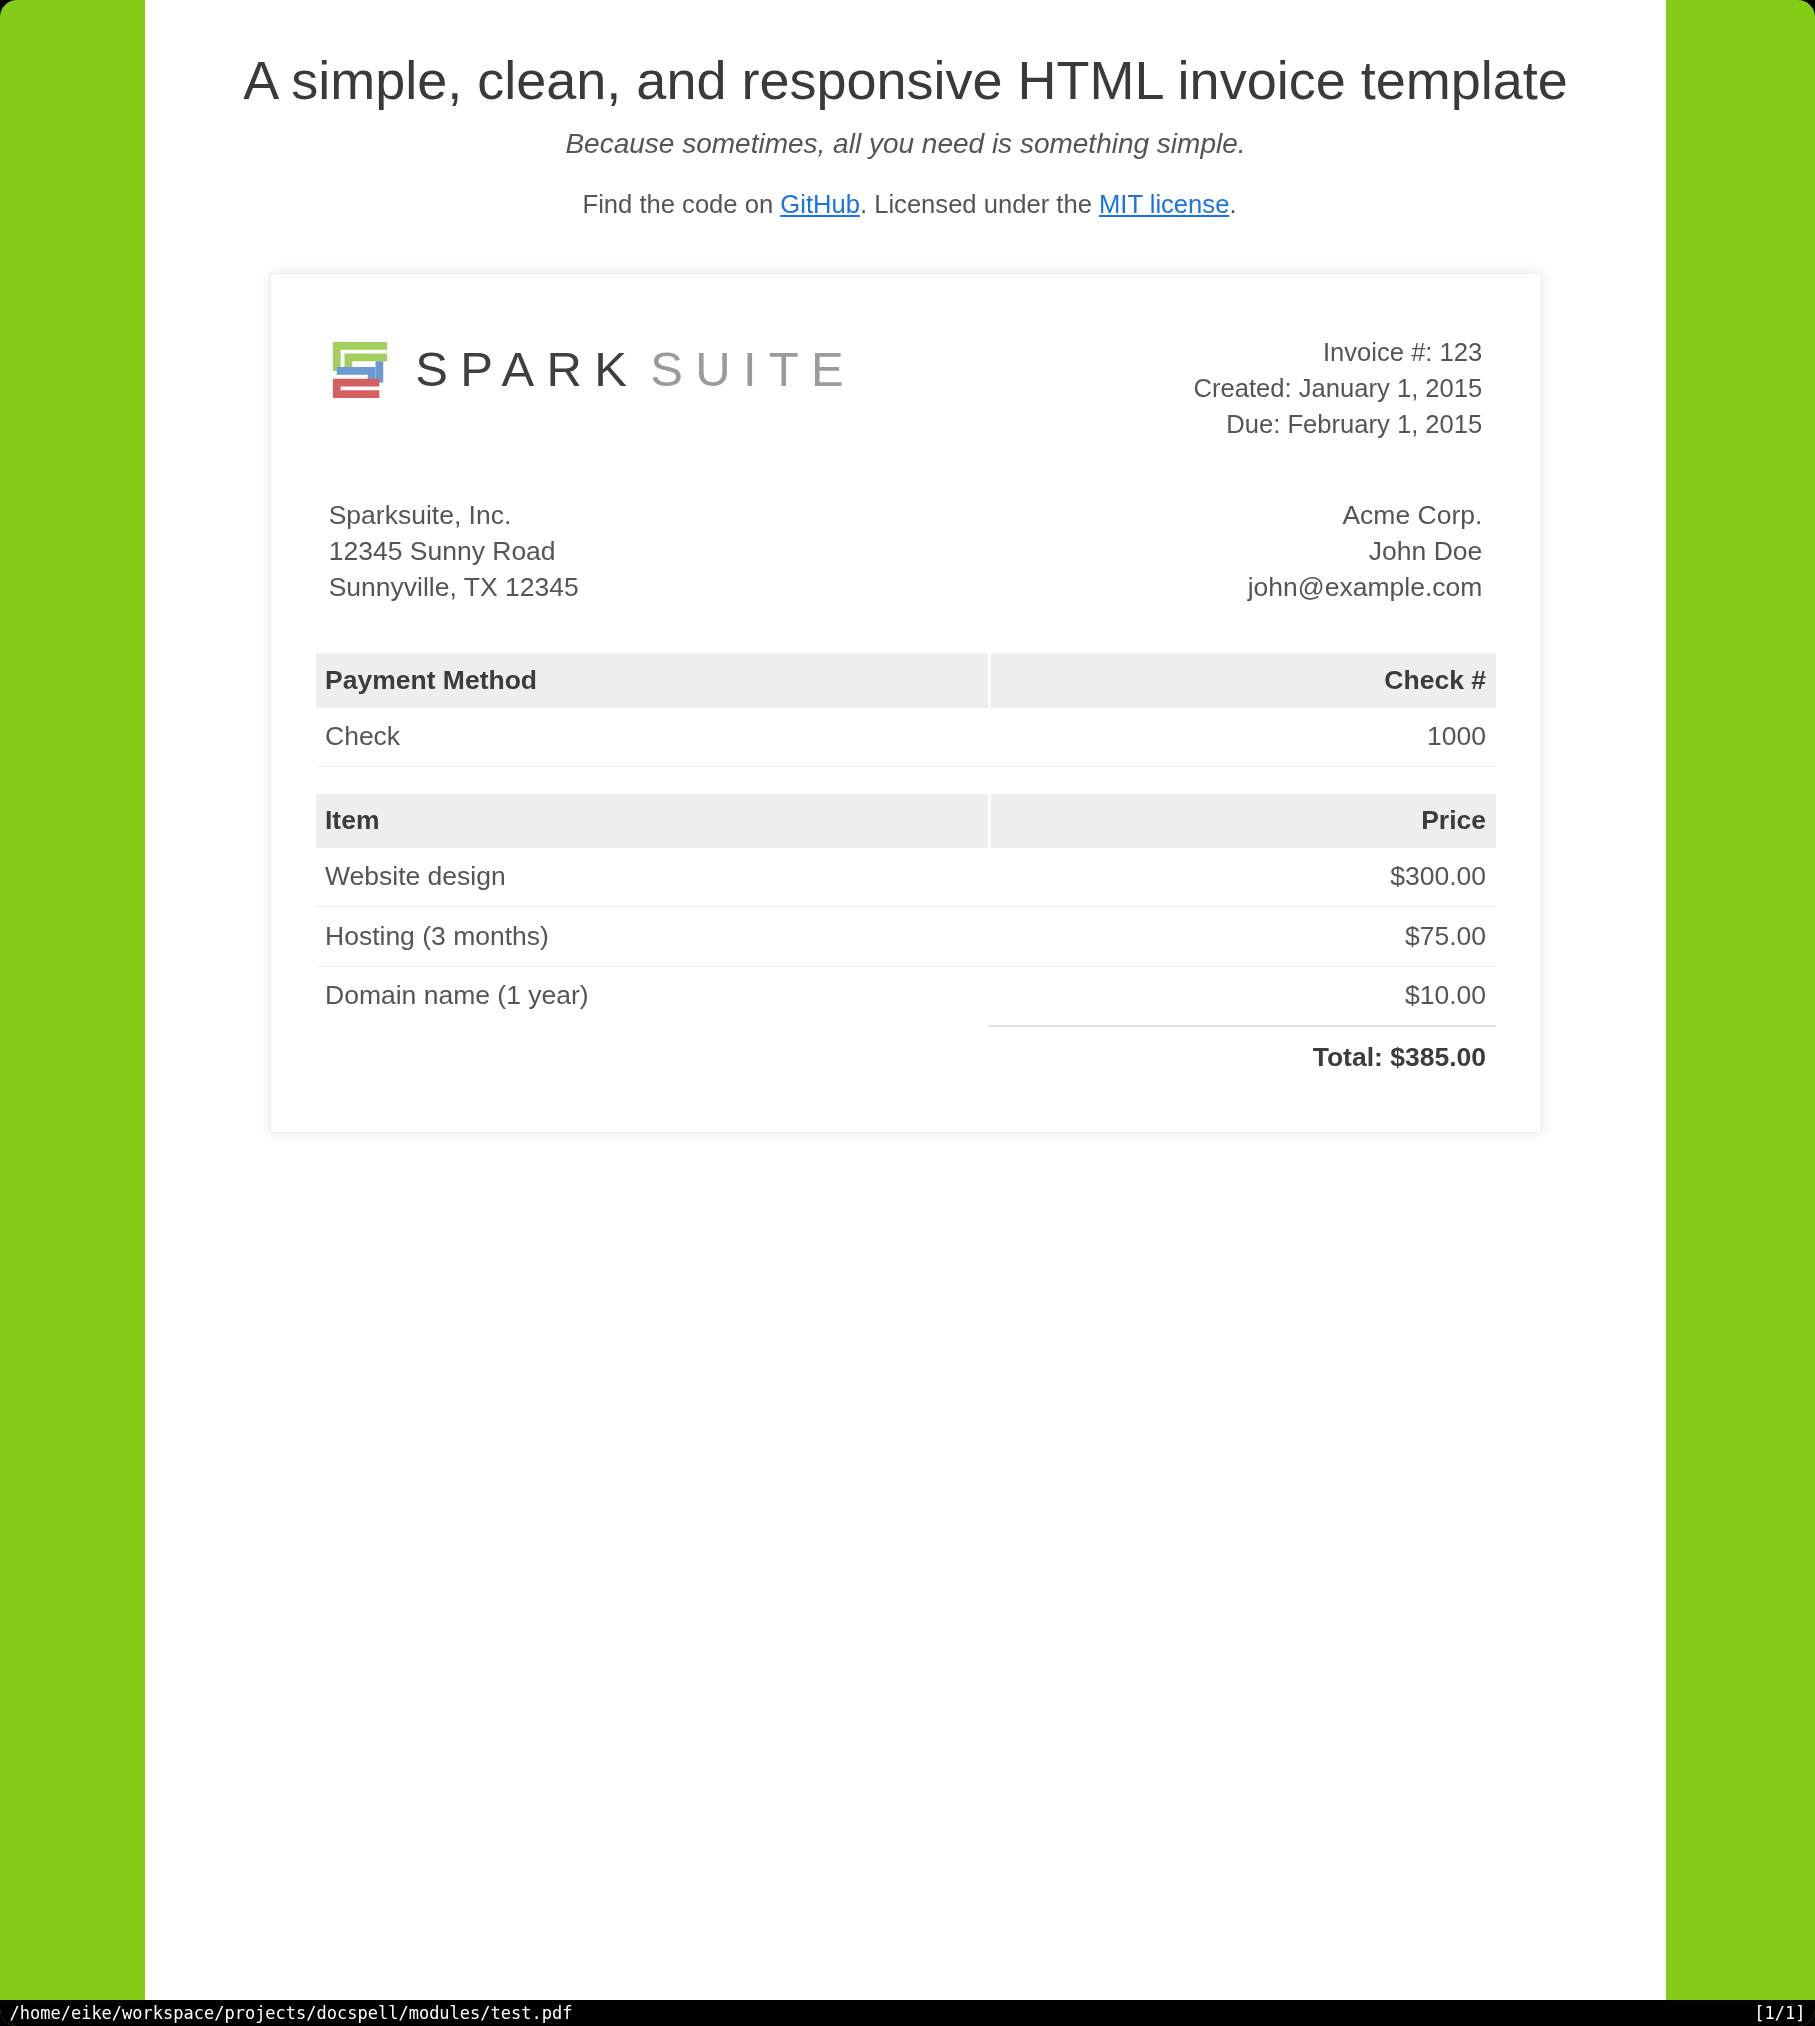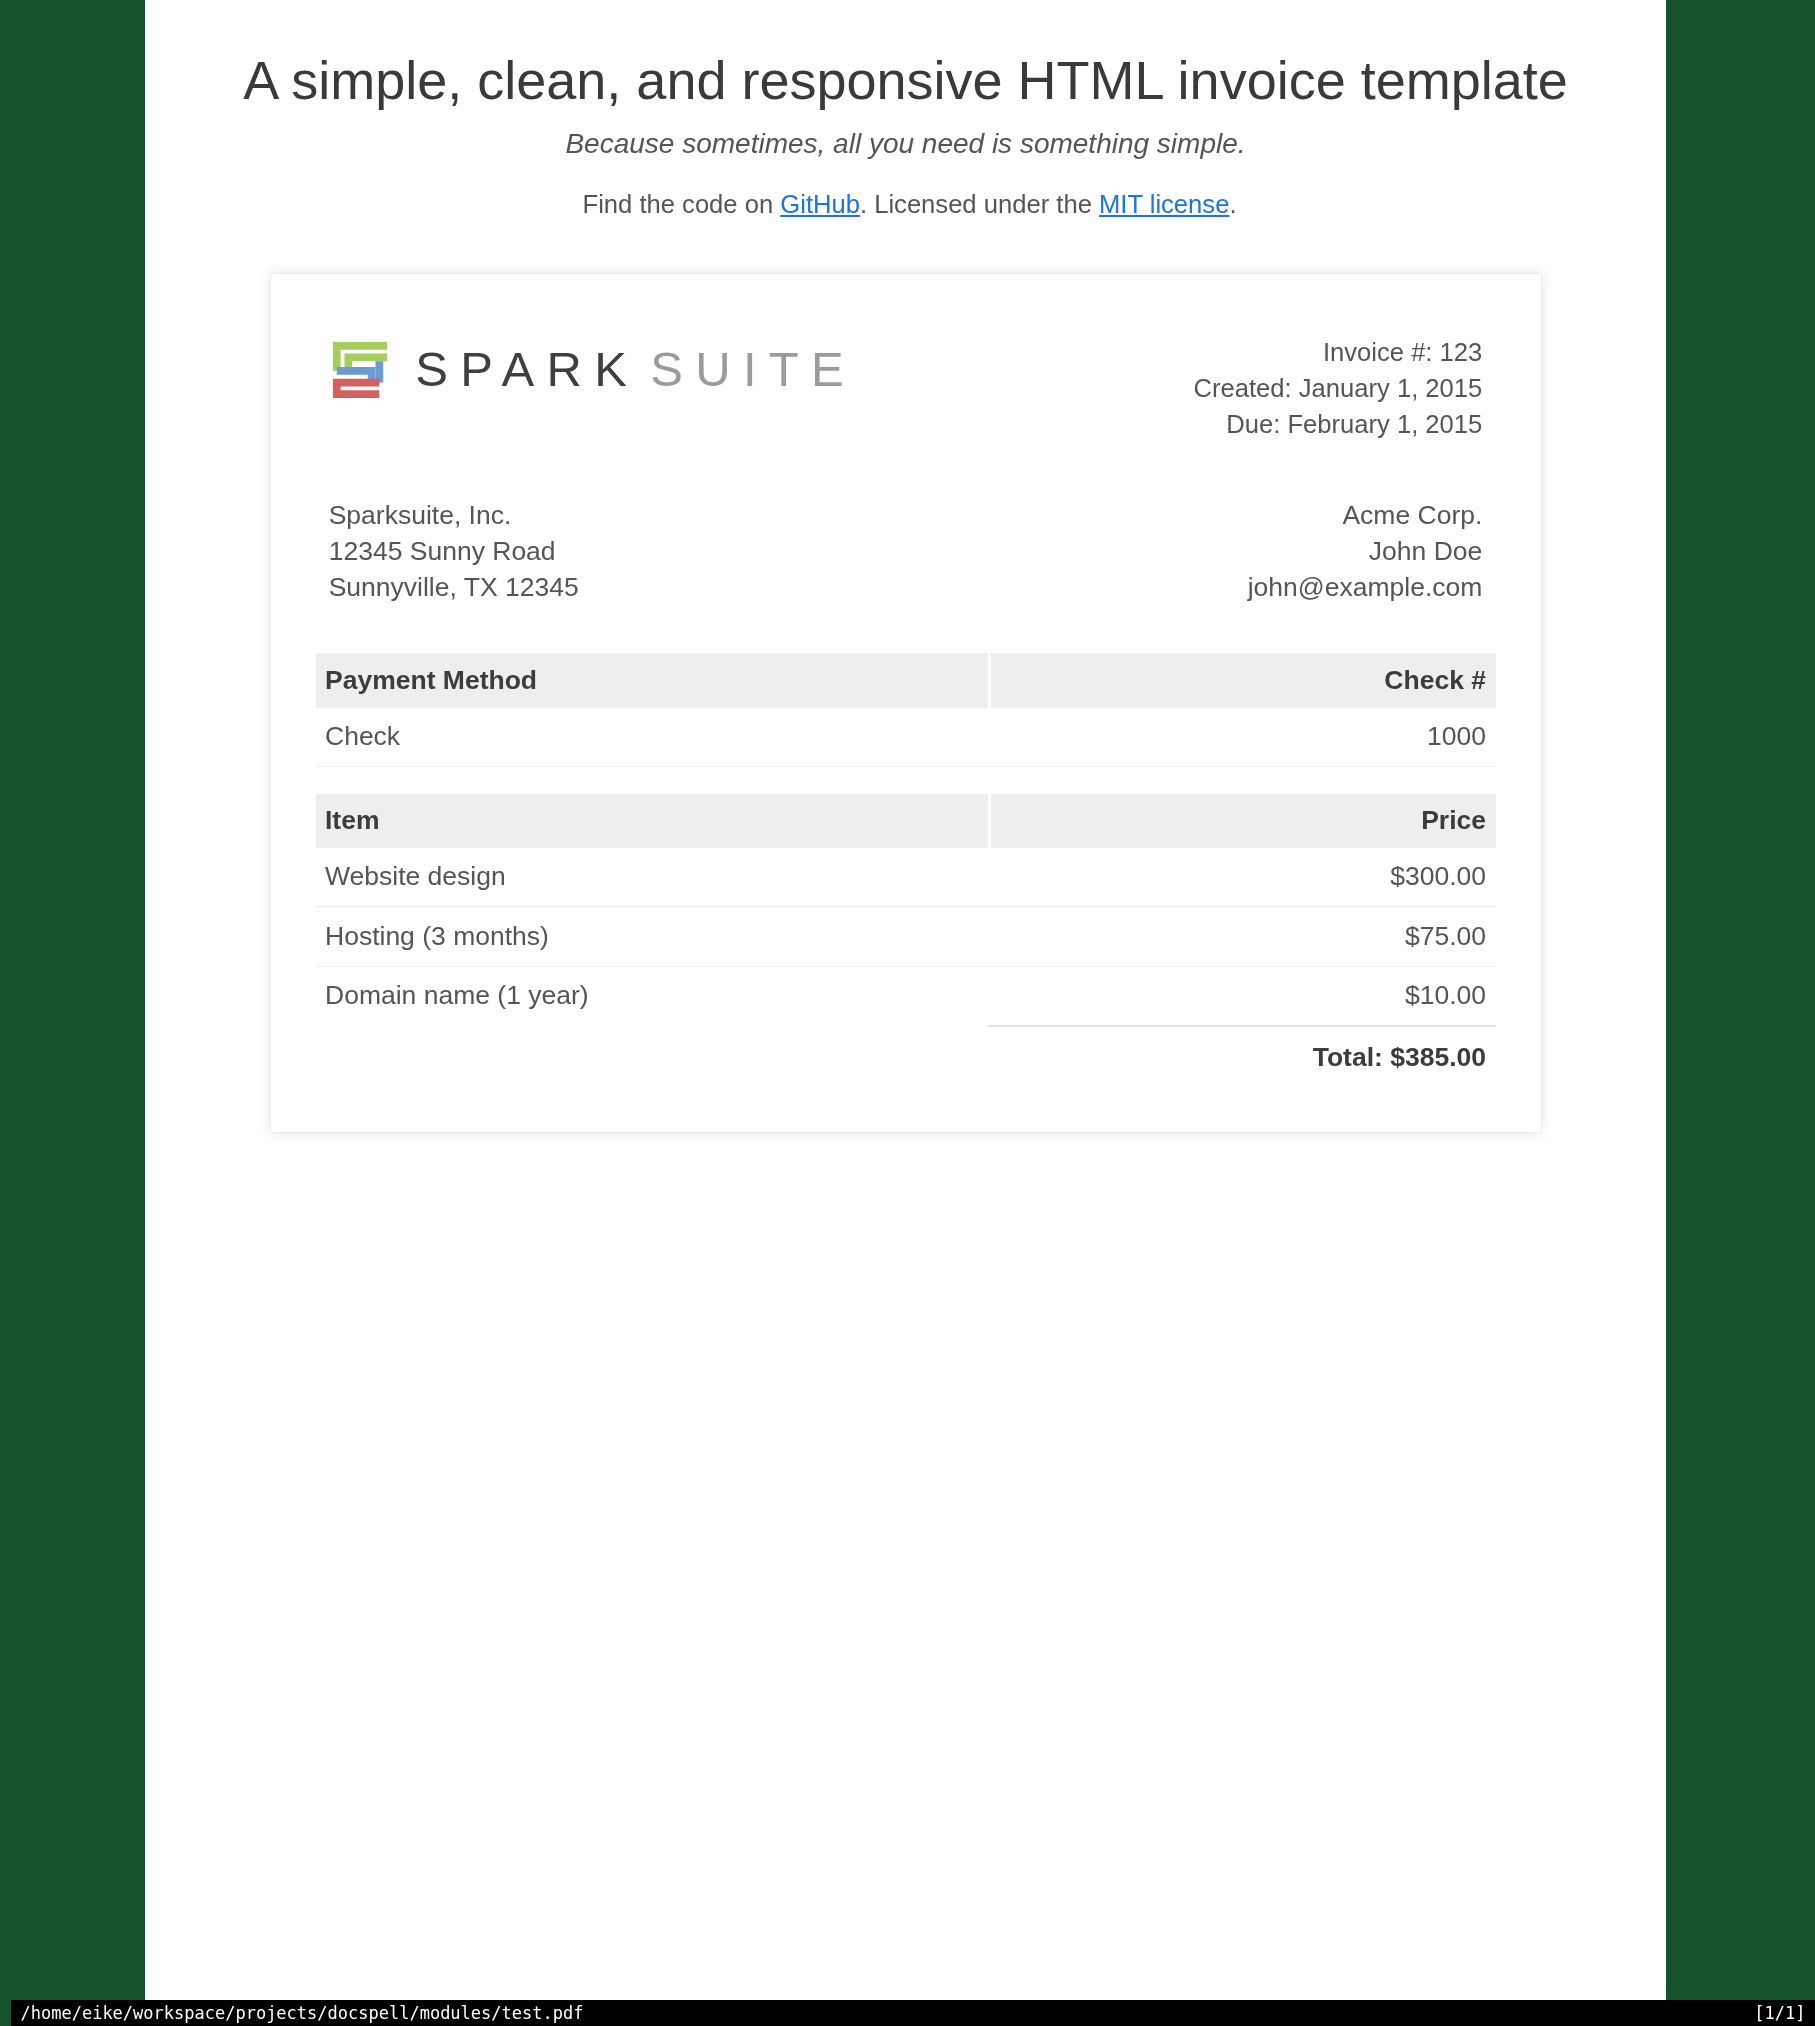--- a/index.html
+++ b/index.html
@@ -2,21 +2,21 @@
 <html style="font-size:15px"><head>
 <meta charset="utf-8">
 <style>
   html, body { margin: 0; padding: 0; }
   body {
     width: 1815px; height: 2026px;
     background: #000;
     font-family: "Liberation Sans", sans-serif;
     -webkit-font-smoothing: antialiased;
   }
-  .viewer { position: relative; width: 1815px; height: 2026px; background: #14532d; overflow: hidden; }
+  .viewer { position: relative; width: 1815px; height: 2026px; background: #84cc16; overflow: hidden; border-radius: 17px; }
 
   
   .page {
     position: absolute; left: 145px; top: 0;
     width: 1521px; height: 2000px;
     background: #fff;
     overflow: hidden;
     text-align: center;
   }
 
@@ -104,21 +104,21 @@
   table.inv tr.line td { border-bottom: 1.9px solid #eee; }
   table.inv tr.total td { padding-top: 15px; }
   table.inv tr.total td.num {
     border-top: 2.8px solid #e4e4e4;
     font-weight: bold;
     color: #3c3c3c;
   }
 
   
   .statusbar {
-    position: absolute; left: 11px; right: 0; bottom: 0;
+    position: absolute; left: 0; right: 0; bottom: 0;
     height: 26.5px;
     background: #000;
     color: #fff;
     font-family: "DejaVu Sans Mono", monospace;
     font-size: 17px;
     display: flex; justify-content: space-between; align-items: center;
     padding: 0 9.5px;
     box-sizing: border-box;
   }
 </style>

